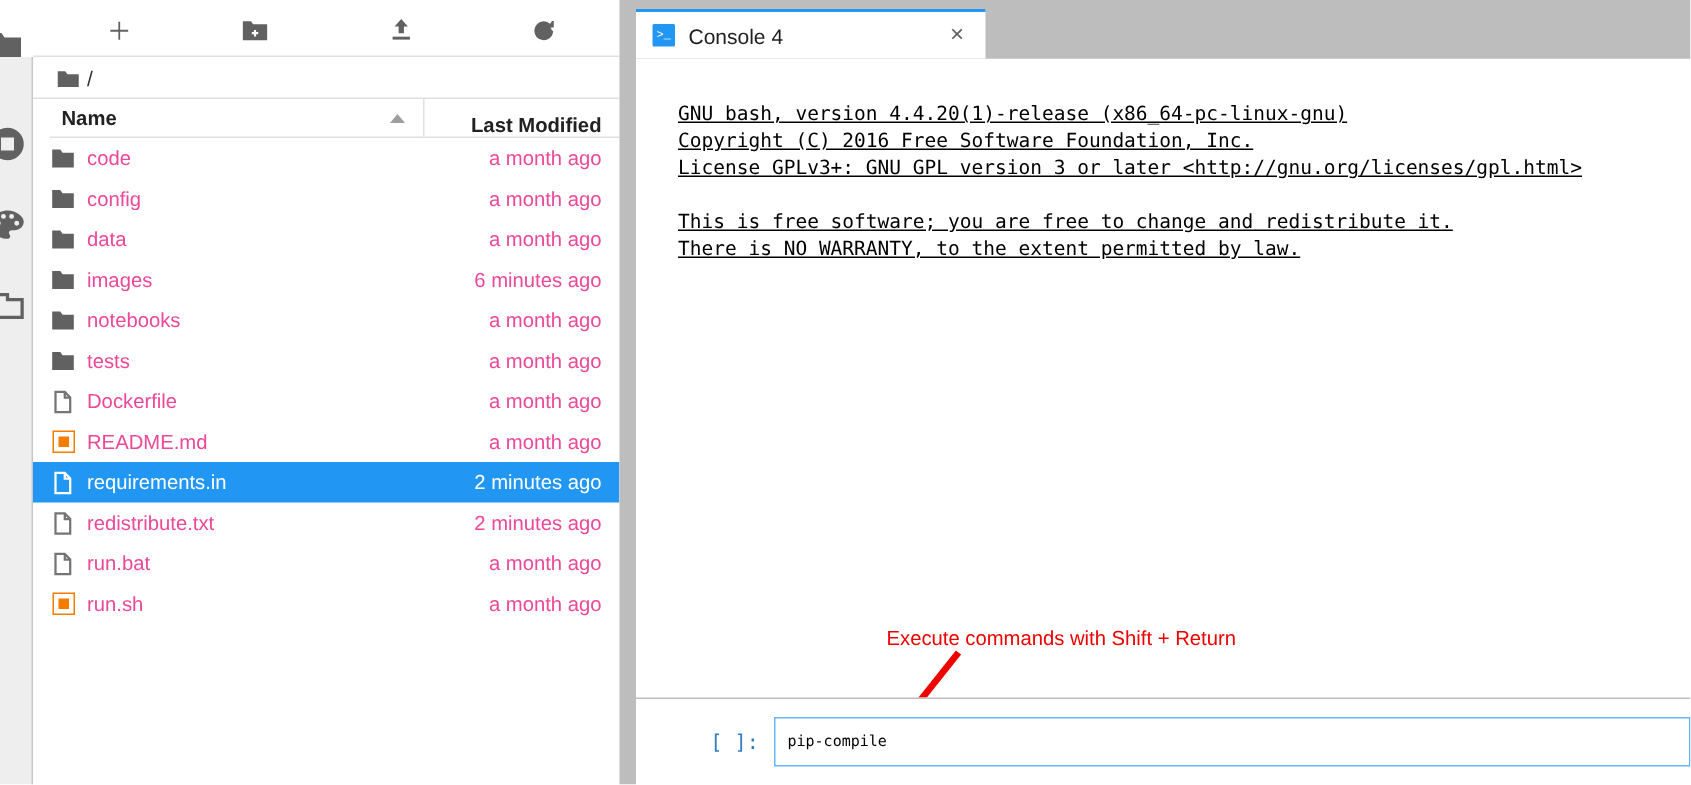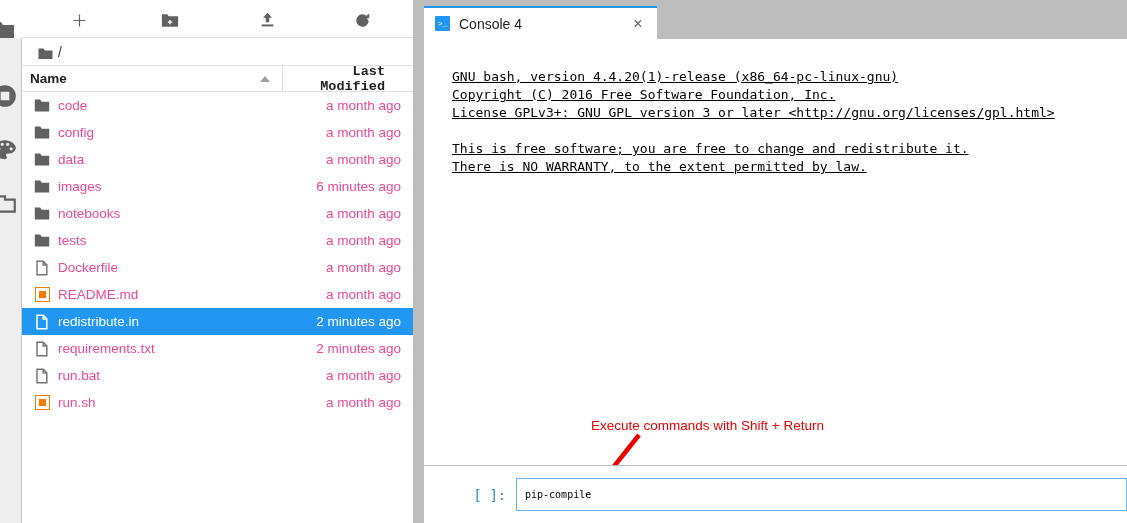--- a/index.html
+++ b/index.html
@@ -55,37 +55,37 @@
   .fb-breadcrumb {
     position: relative; height: 28px; display: flex; align-items: center;
     padding-left: 16px; border-bottom: 1px solid #e0e0e0; background: #fff;
     cursor: pointer;
   }
   .fb-breadcrumb .bc-folder { width: 15px; height: 12px; margin-right: 5px; }
   .fb-breadcrumb .bc-folder svg { width: 15px; height: 12px; fill: #616161; }
   .fb-breadcrumb .bc-sep { font-size: 14px; color: #333; font-weight: 400; }
 
   .fb-header {
-    position: relative; height: 26px; display: flex; align-items: center;
+    position: relative; height: 26px; display: flex; align-items: flex-end;
     border-bottom: 1px solid #e0e0e0; background: #fff;
-    font-size: 13.5px; color: #212121; font-weight: bold;
+    font-size: 13.5px; color: #212121; font-weight: bold; margin-left: 11px;
   }
   .fb-header .col-name {
     flex: 1; padding-left: 8px; display: flex; align-items: center;
     border-right: 1px solid #e0e0e0; height: 100%;
     cursor: pointer;
   }
   .fb-header .col-name .lbl { flex: 1; }
   .fb-header .sort-caret {
     width: 0; height: 0; margin-right: 12px;
     border-left: 5px solid transparent; border-right: 5px solid transparent;
     border-bottom: 6px solid #9e9e9e;
   }
   .fb-header .col-modified {
-    width: 130px; text-align: right; padding-right: 28px; cursor: pointer; font-family: Liberation Mono, monospace;
+    width: 130px; text-align: right; padding-right: 12px; cursor: pointer;
   }
 
   .fb-list { position: relative; background: #fff; }
   .fb-row {
     display: flex; align-items: center; height: 27px;
     font-size: 13.5px; color: #ec4899; cursor: pointer;
   }
   .fb-row .fb-icon {
     width: 16px; height: 16px; margin-left: 12px; margin-right: 8px;
     flex: 0 0 16px; display: flex; align-items: center; justify-content: center;
@@ -326,31 +326,31 @@
           <span class="fb-name">README.md</span>
           <span class="fb-mod">a month ago</span>
         </div>
         <div class="fb-row selected">
           <span class="fb-icon">
             <svg viewBox="0 0 16 16">
               <path class="doc-body" d="M3 1.3h6.2l3.6 3.6v9.8H3z"></path>
               <path class="doc-body" d="M9.2 1.3v3.8h3.6"></path>
             </svg>
           </span>
-          <span class="fb-name">redistribute.in</span>
+          <span class="fb-name">requirements.in</span>
           <span class="fb-mod">2 minutes ago</span>
         </div>
         <div class="fb-row">
           <span class="fb-icon">
             <svg viewBox="0 0 16 16">
               <path class="doc-body" d="M3 1.3h6.2l3.6 3.6v9.8H3z"></path>
               <path class="doc-body" d="M9.2 1.3v3.8h3.6"></path>
             </svg>
           </span>
-          <span class="fb-name">requirements.txt</span>
+          <span class="fb-name">redistribute.txt</span>
           <span class="fb-mod">2 minutes ago</span>
         </div>
         <div class="fb-row">
           <span class="fb-icon">
             <svg viewBox="0 0 16 16">
               <path class="doc-body" d="M3 1.3h6.2l3.6 3.6v9.8H3z"></path>
               <path class="doc-body" d="M9.2 1.3v3.8h3.6"></path>
             </svg>
           </span>
           <span class="fb-name">run.bat</span>

